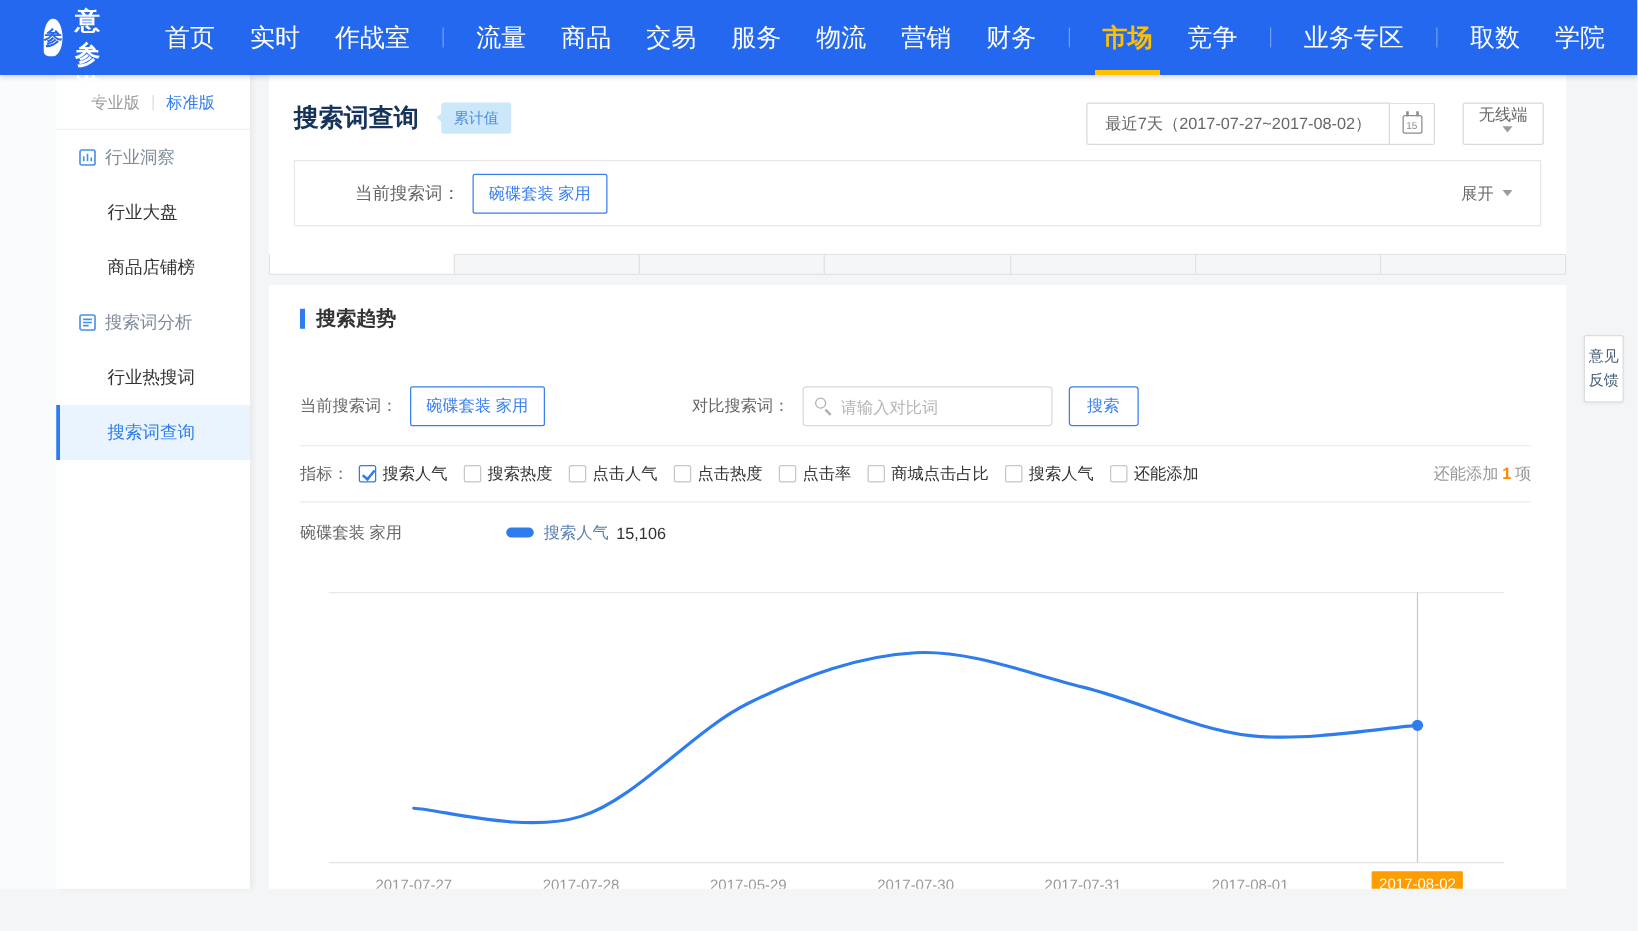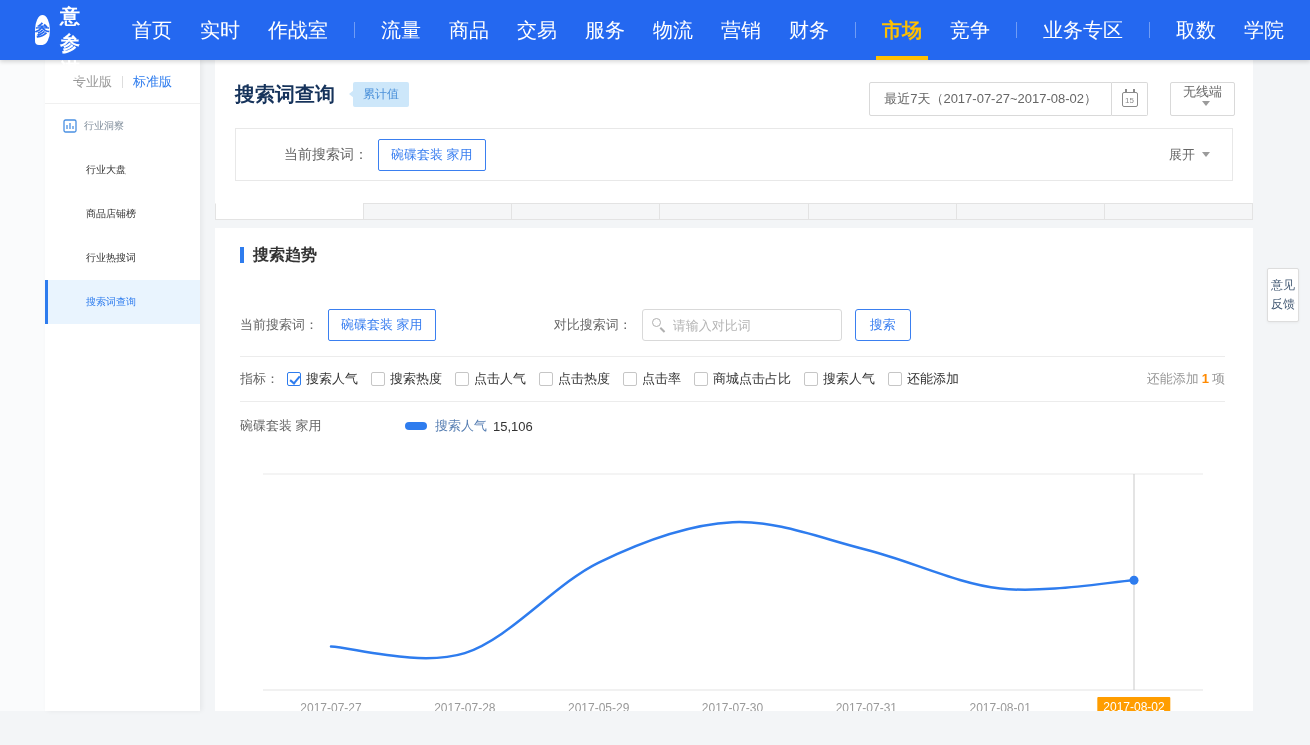--- a/index.html
+++ b/index.html
@@ -20,21 +20,21 @@
   .envelope{font-size:17px;margin-right:6px;line-height:1;}
 
   
   .page{display:flex;height:651px;}
   .left-gutter{width:45px;background:#fafbfc;}
   .sidebar{width:155px;background:#fff;box-shadow:2px 0 5px rgba(0,0,0,.06);flex-shrink:0;}
   .version-tabs{display:flex;align-items:center;justify-content:center;padding:13px 0 12px;font-size:13px;border-bottom:1px solid #f0f0f0;}
   .vtab{cursor:pointer;color:#999;}
   .vtab.active{color:#2e7cee;}
   .vt-divider{width:1px;height:12px;background:#ddd;margin:0 10px;}
-  .side-item{display:flex;align-items:center;font-size:10px;cursor:pointer;height:44px;}
+  .side-item{display:flex;align-items:center;font-size:14px;cursor:pointer;height:44px;}
   .side-group{padding-left:18px;color:#7e8c9a;}
   .side-group .gicon{margin-right:7px;display:flex;}
   .side-child{padding-left:41px;color:#333;}
   .side-child.active{background:#e9f4fe;color:#2e7cee;border-left:3px solid #2e7cee;padding-left:38px;}
 
   
   .main{flex:1;padding:0 57px 0 15px;overflow:hidden;}
   .card{background:#fff;}
 
   
@@ -150,20 +150,31 @@
             <rect x="1" y="1" width="12" height="12" rx="1.5" fill="none" stroke="#4a90e2" stroke-width="1.3"></rect>
             <line x1="4" y1="10" x2="4" y2="6" stroke="#4a90e2" stroke-width="1.3"></line>
             <line x1="7" y1="10" x2="7" y2="4" stroke="#4a90e2" stroke-width="1.3"></line>
             <line x1="10" y1="10" x2="10" y2="7" stroke="#4a90e2" stroke-width="1.3"></line>
           </svg>
       </span>
       <span>行业洞察</span>
     </div>
     <div class="side-item side-child">行业大盘</div>
     <div class="side-item side-child">商品店铺榜</div>
+    <div class="side-item side-group">
+      <span class="gicon">
+        <svg width="14" height="14" viewBox="0 0 14 14">
+            <rect x="1" y="1" width="12" height="12" rx="1.5" fill="none" stroke="#4a90e2" stroke-width="1.3"></rect>
+            <line x1="3.5" y1="4.5" x2="10.5" y2="4.5" stroke="#4a90e2" stroke-width="1.3"></line>
+            <line x1="3.5" y1="7" x2="10.5" y2="7" stroke="#4a90e2" stroke-width="1.3"></line>
+            <line x1="3.5" y1="9.5" x2="8" y2="9.5" stroke="#4a90e2" stroke-width="1.3"></line>
+          </svg>
+      </span>
+      <span>搜索词分析</span>
+    </div>
     <div class="side-item side-child">行业热搜词</div>
     <div class="side-item side-child active">搜索词查询</div>
   </div>
 
   <div class="main">
 
     <div class="card header-card">
       <div class="title-row">
         <span class="page-title">搜索词查询</span>
         <span class="badge">累计值</span>

